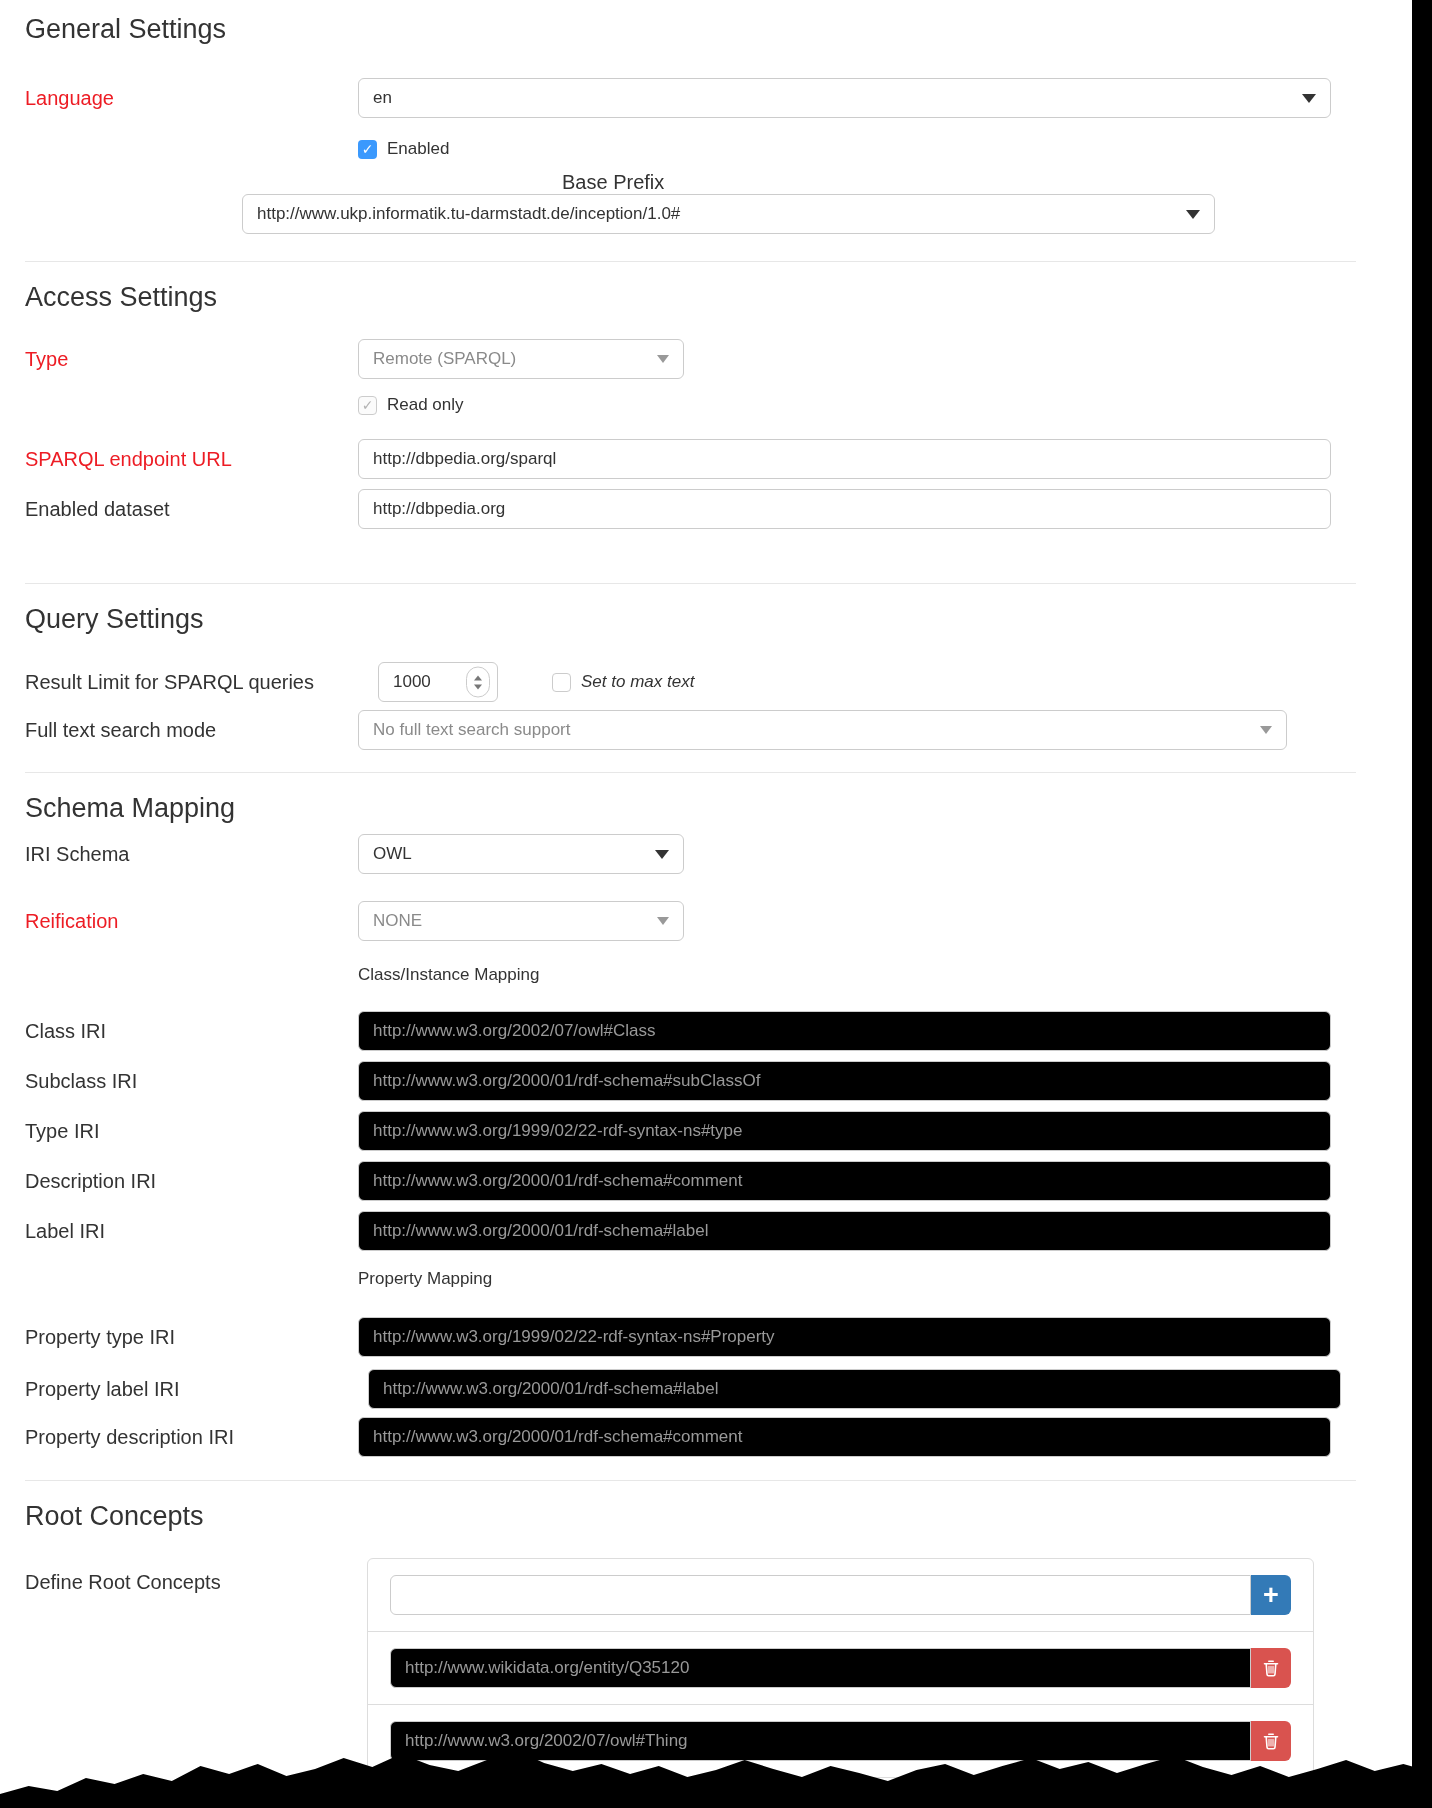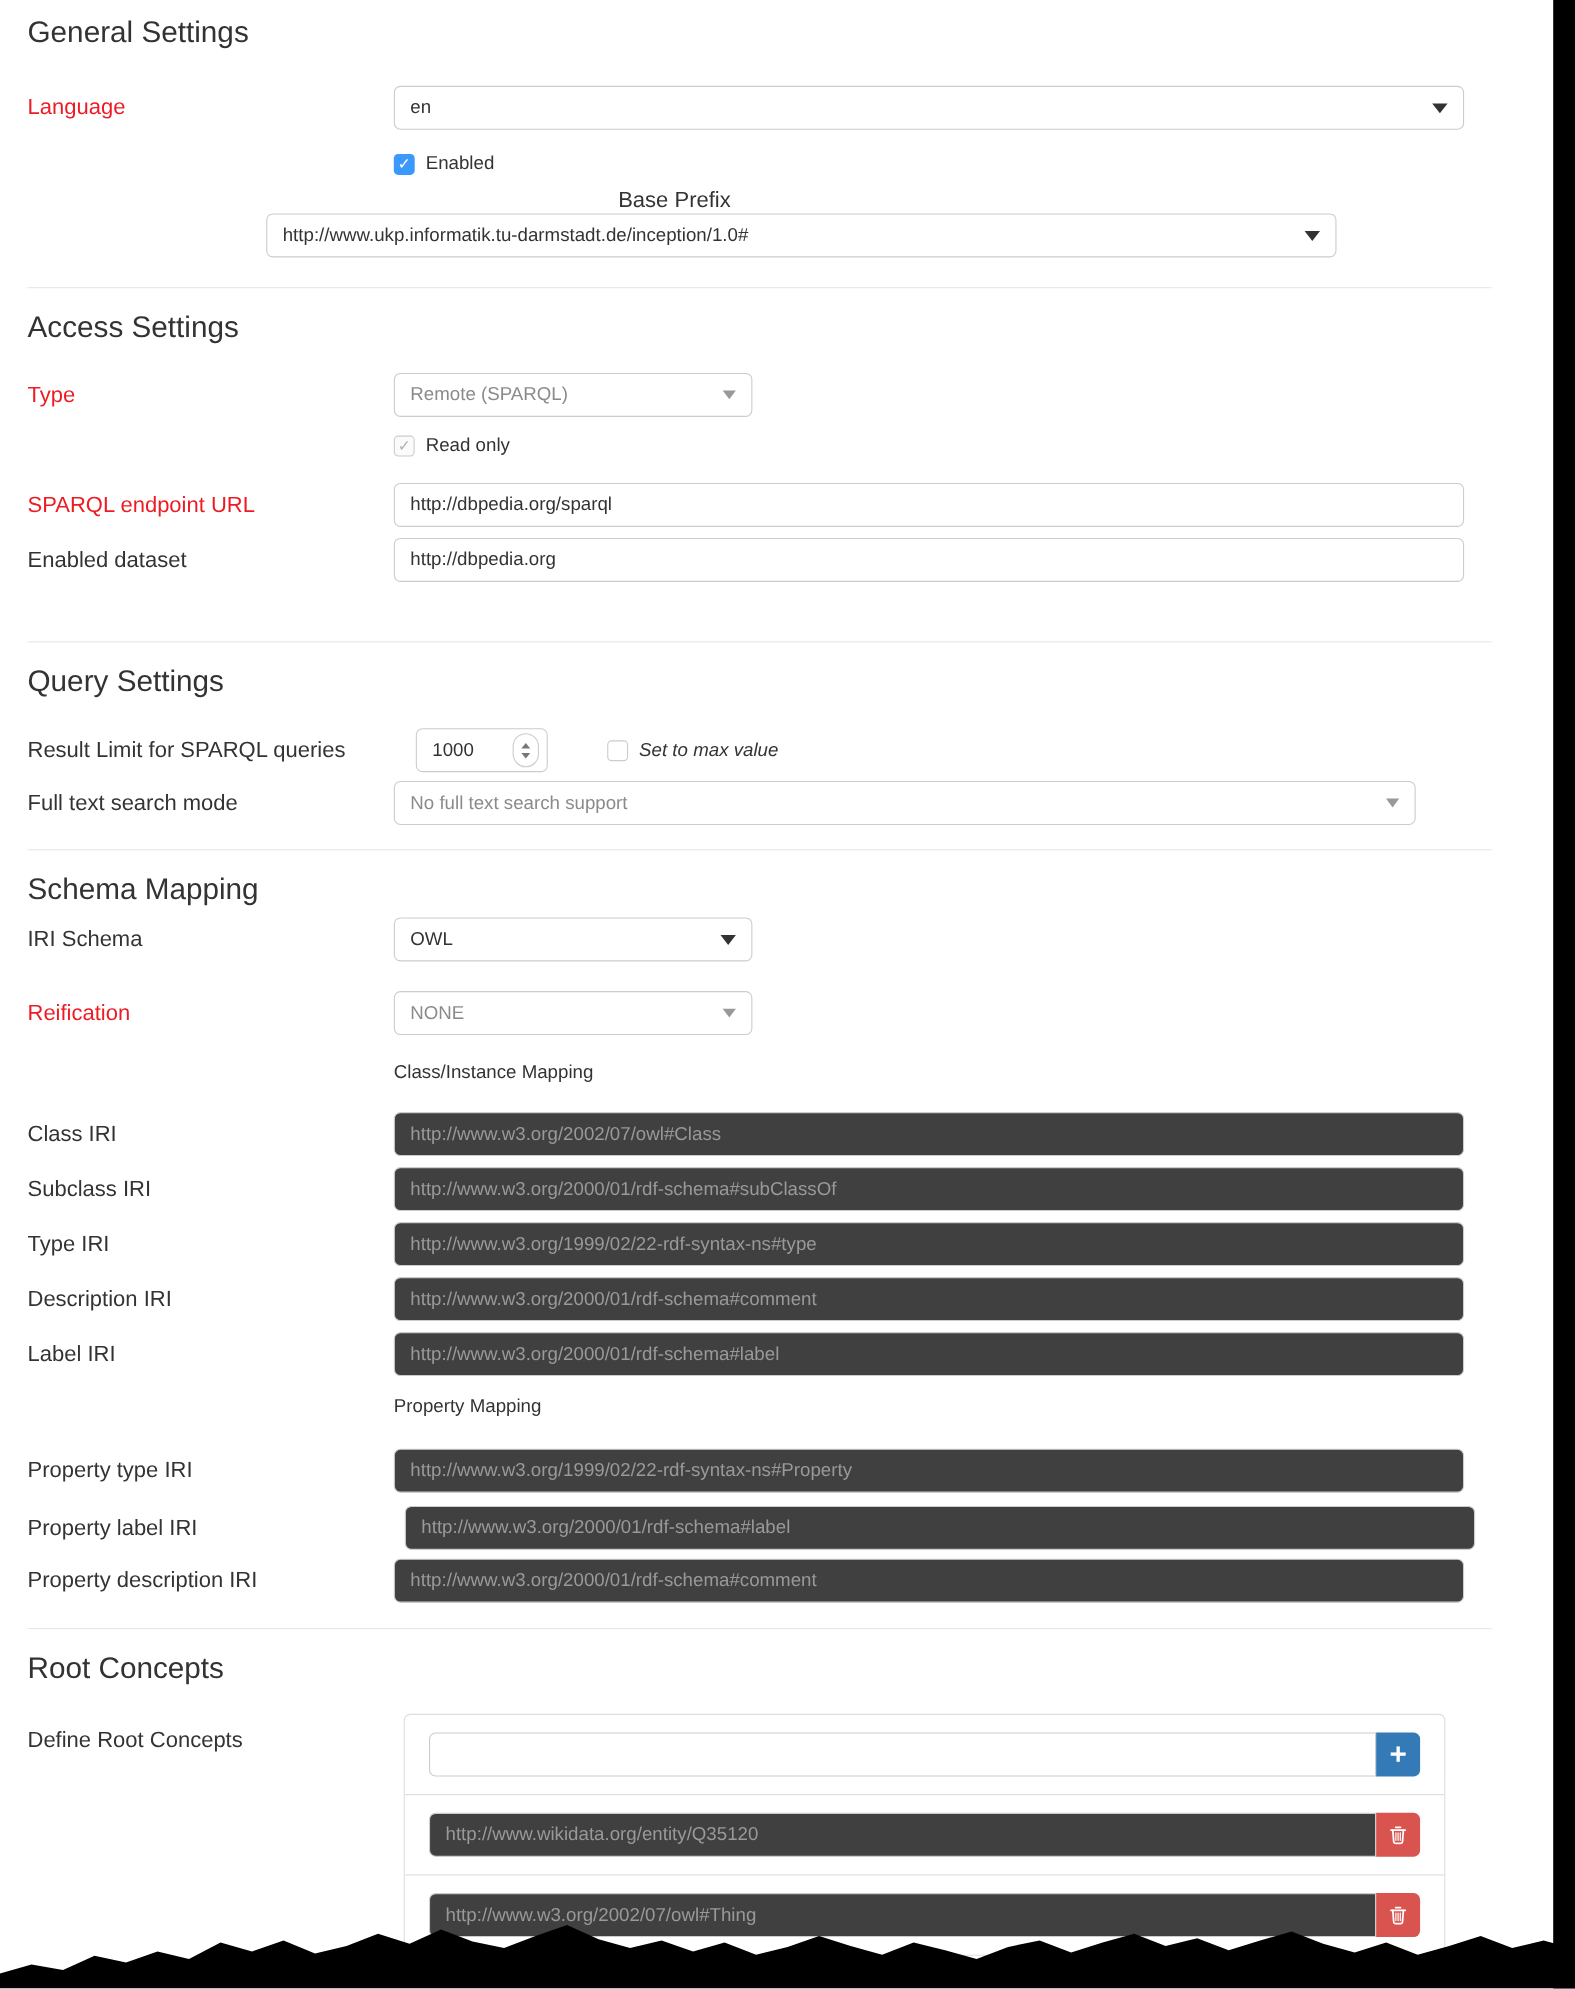--- a/index.html
+++ b/index.html
@@ -61,21 +61,21 @@
     align-items: center;
     padding: 0 14px;
     font-size: 17px;
     color: #333;
     position: relative;
   }
   .box.full  { width: 973px; }
   .box.short { width: 326px; }
   .box.ft    { width: 929px; }
   .box.gray-text { color: #8a8a8a; }
-  .box.disabled  { background: #404040; color: #999; }
+  .box.disabled  { background: #000000; color: #999; }
 
   .caret {
     position: absolute;
     right: 14px;
     top: 50%;
     margin-top: -4px;
     width: 0; height: 0;
     border-left: 7px solid transparent;
     border-right: 7px solid transparent;
     border-top: 9px solid #333;
@@ -259,21 +259,21 @@
       <div class="flabel">Result Limit for SPARQL queries</div>
       <div class="box spin">
         <span>1000</span>
         <span class="stepper">
           <span class="tri-up"></span>
           <span class="tri-down"></span>
         </span>
       </div>
       <span class="maxval">
         <span class="cb empty"></span>
-        <span class="cb-label italic">Set to max value</span>
+        <span class="cb-label italic">Set to max text</span>
       </span>
     </div>
 
     <div class="frow r-fulltext">
       <div class="flabel">Full text search mode</div>
       <div class="box ft gray-text">
         <span>No full text search support</span>
         <span class="caret gray"></span>
       </div>
     </div>

